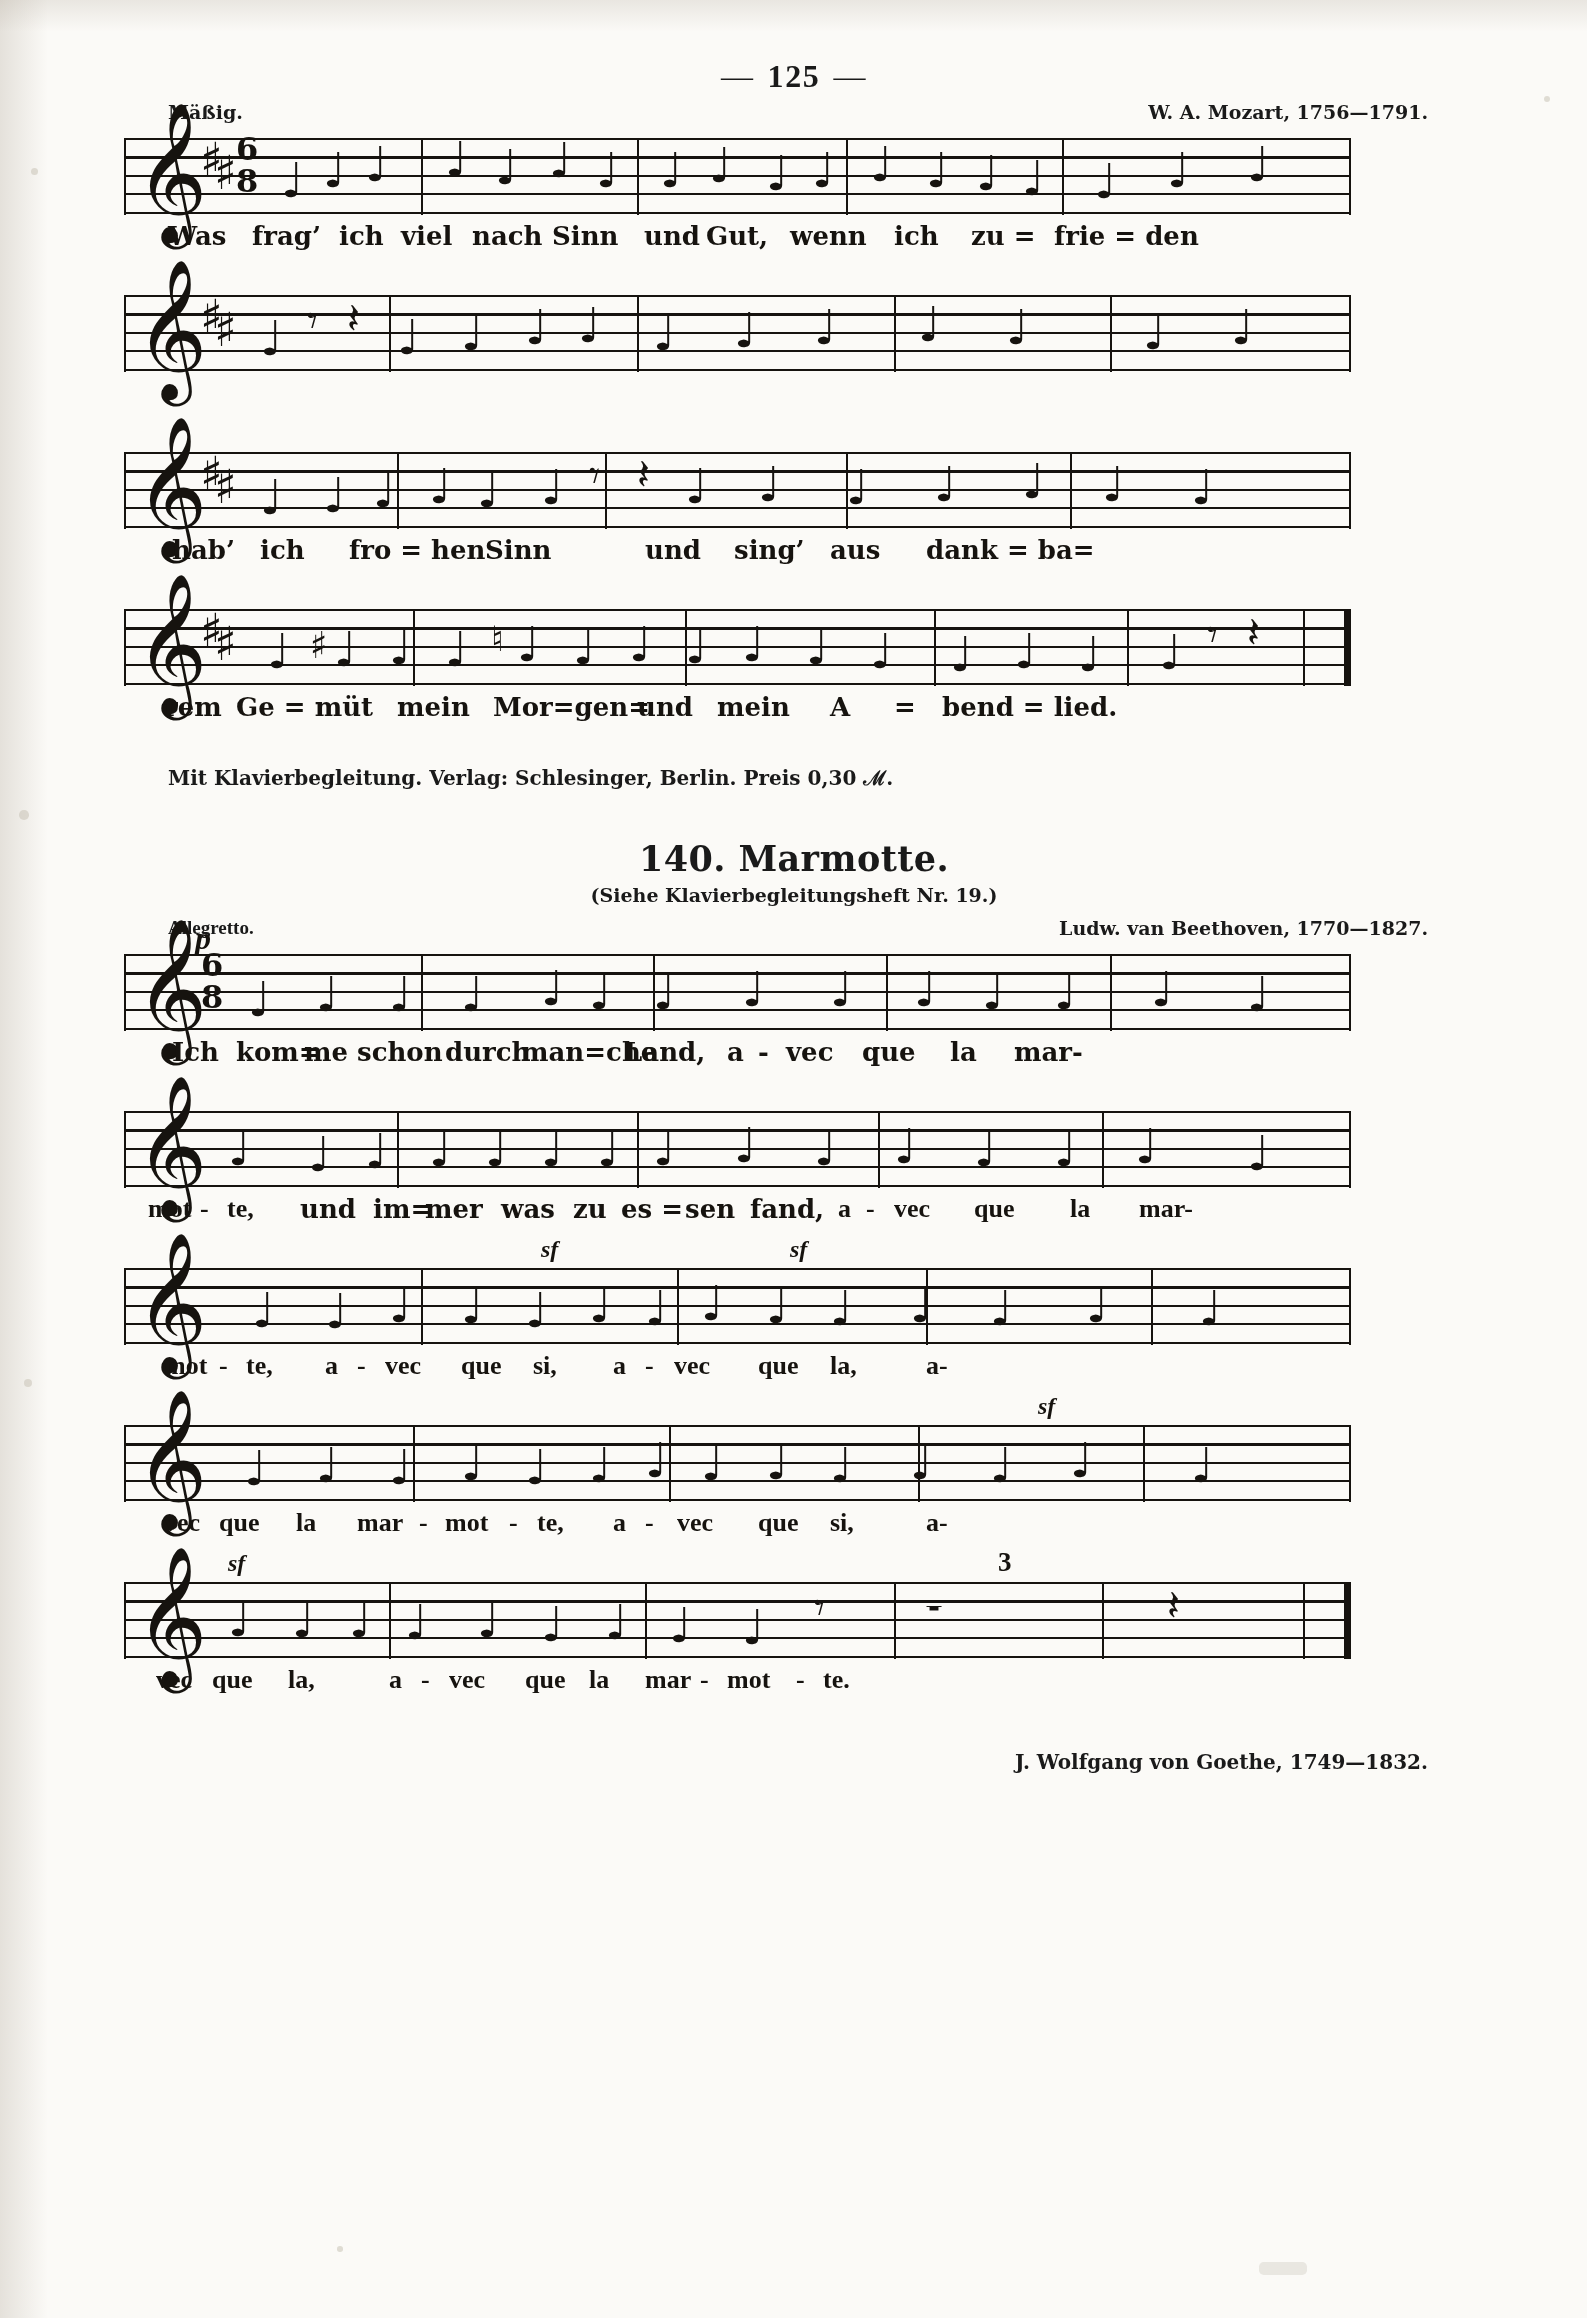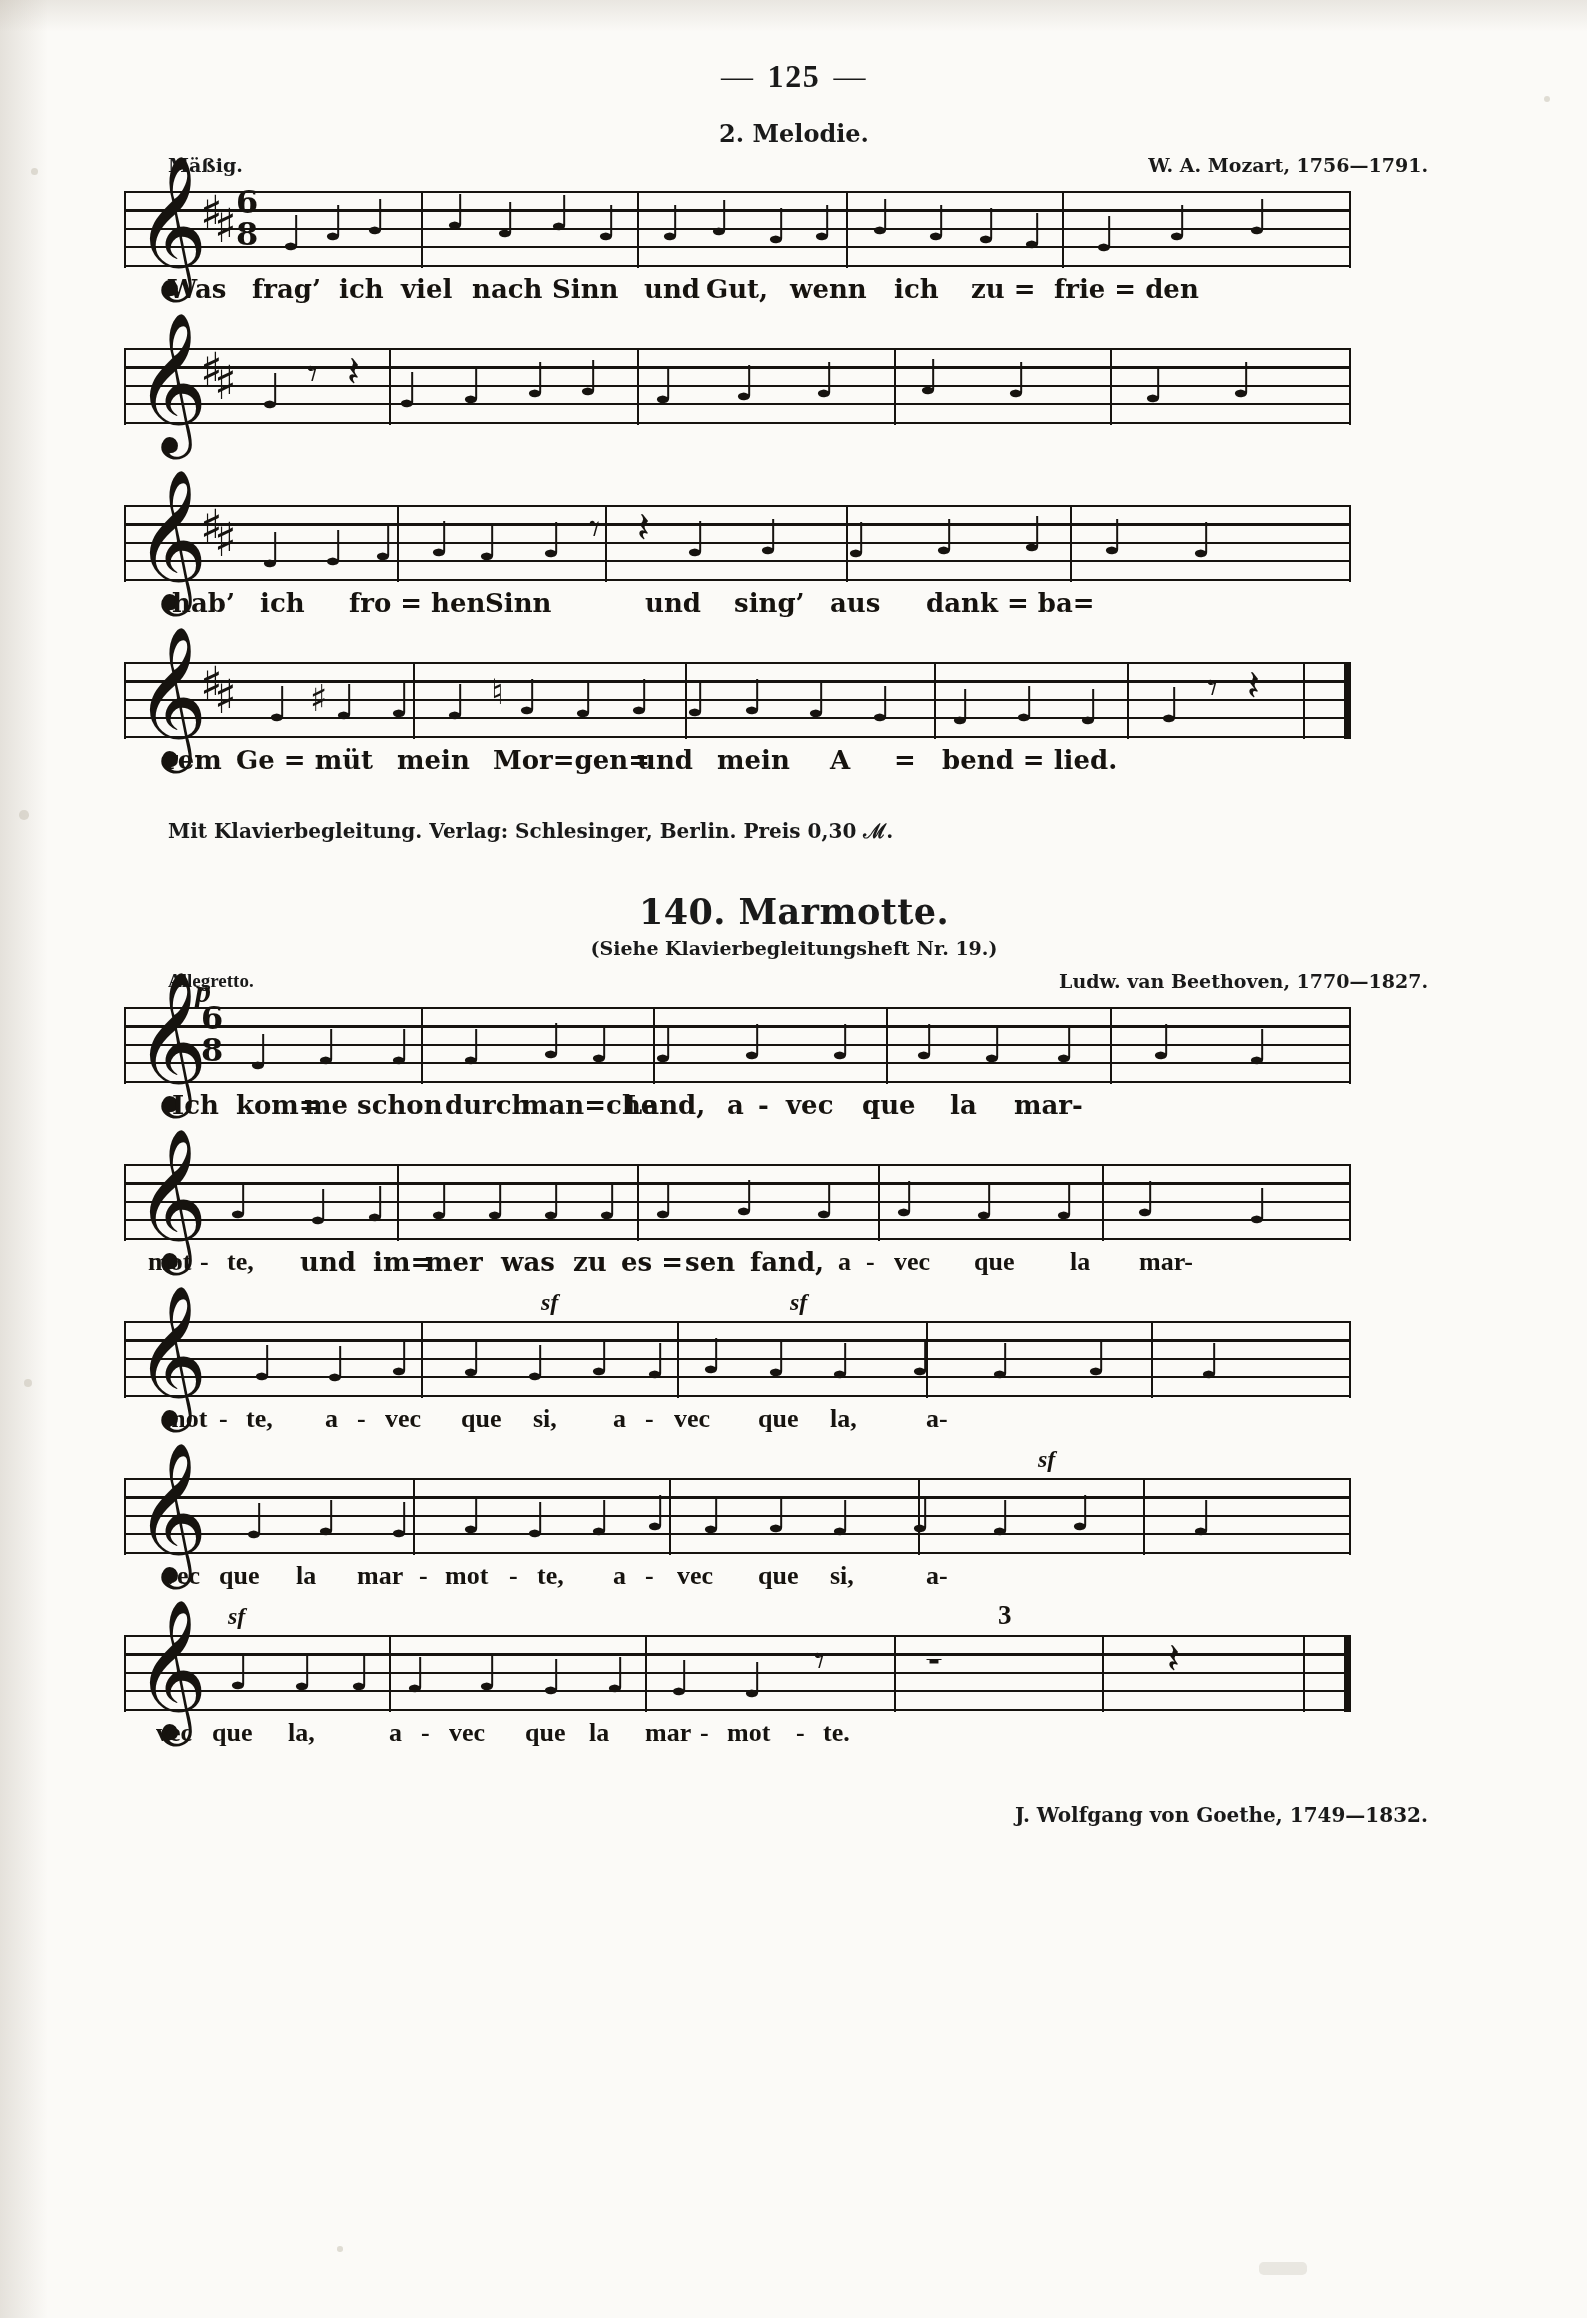--- a/index.html
+++ b/index.html
@@ -229,21 +229,20 @@
   <div class="speck" style="left:1544px;top:96px;width:6.4px;height:6.4px;"></div>
   <div class="speck" style="left:1259px;top:2262px;width:48px;height:13px;border-radius:4.8px;opacity:.35;"></div>
   <div class="speck" style="left:337px;top:2246px;width:5.6px;height:5.6px;"></div>
 
   <div class="content">
 
     <div class="page-number">
       <span class="dash">—</span><span>125</span><span class="dash">—</span>
     </div>
 
-    <div class="melody-title fraktur">2. Melodie.</div>
 
     <div class="row-head">
       <div class="tempo fraktur">Mäßig.</div>
       <div class="composer fraktur">W. A. Mozart, 1756—1791.</div>
     </div>
 
     <div class="system">
       <div class="staff-box">
         <div class="staff-line" style="top:0px;"></div>
         <div class="staff-line" style="top:18.4px;"></div>

